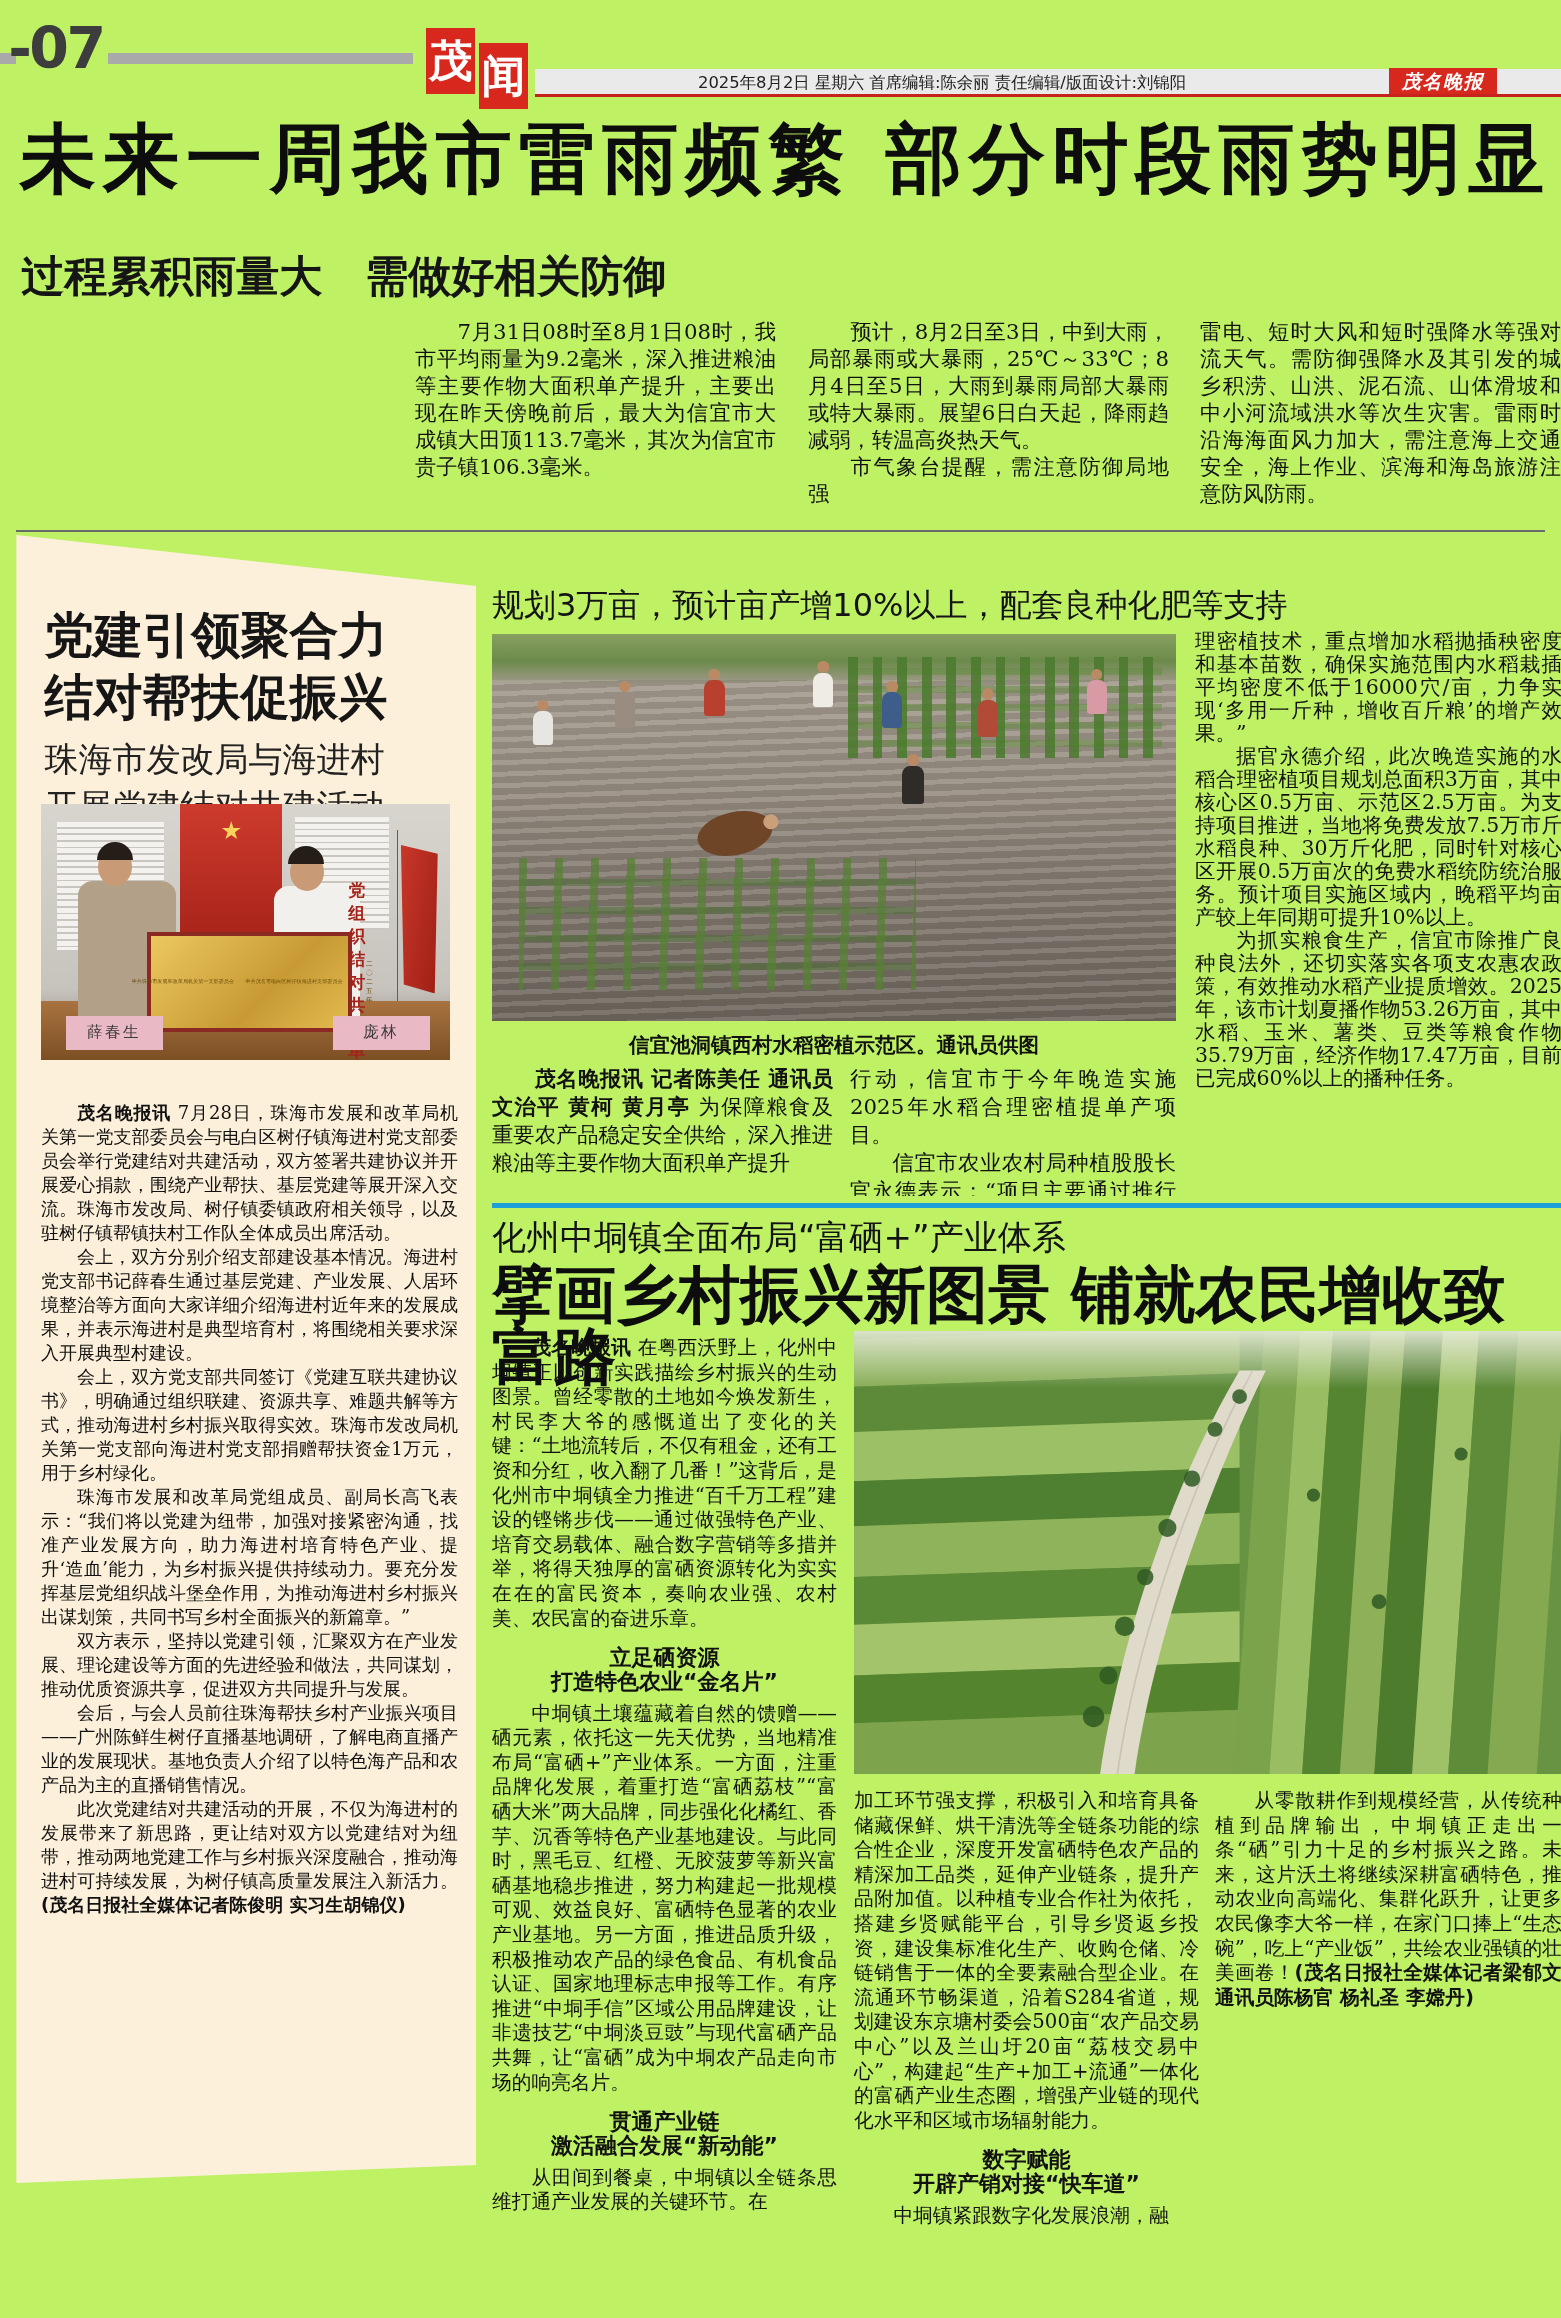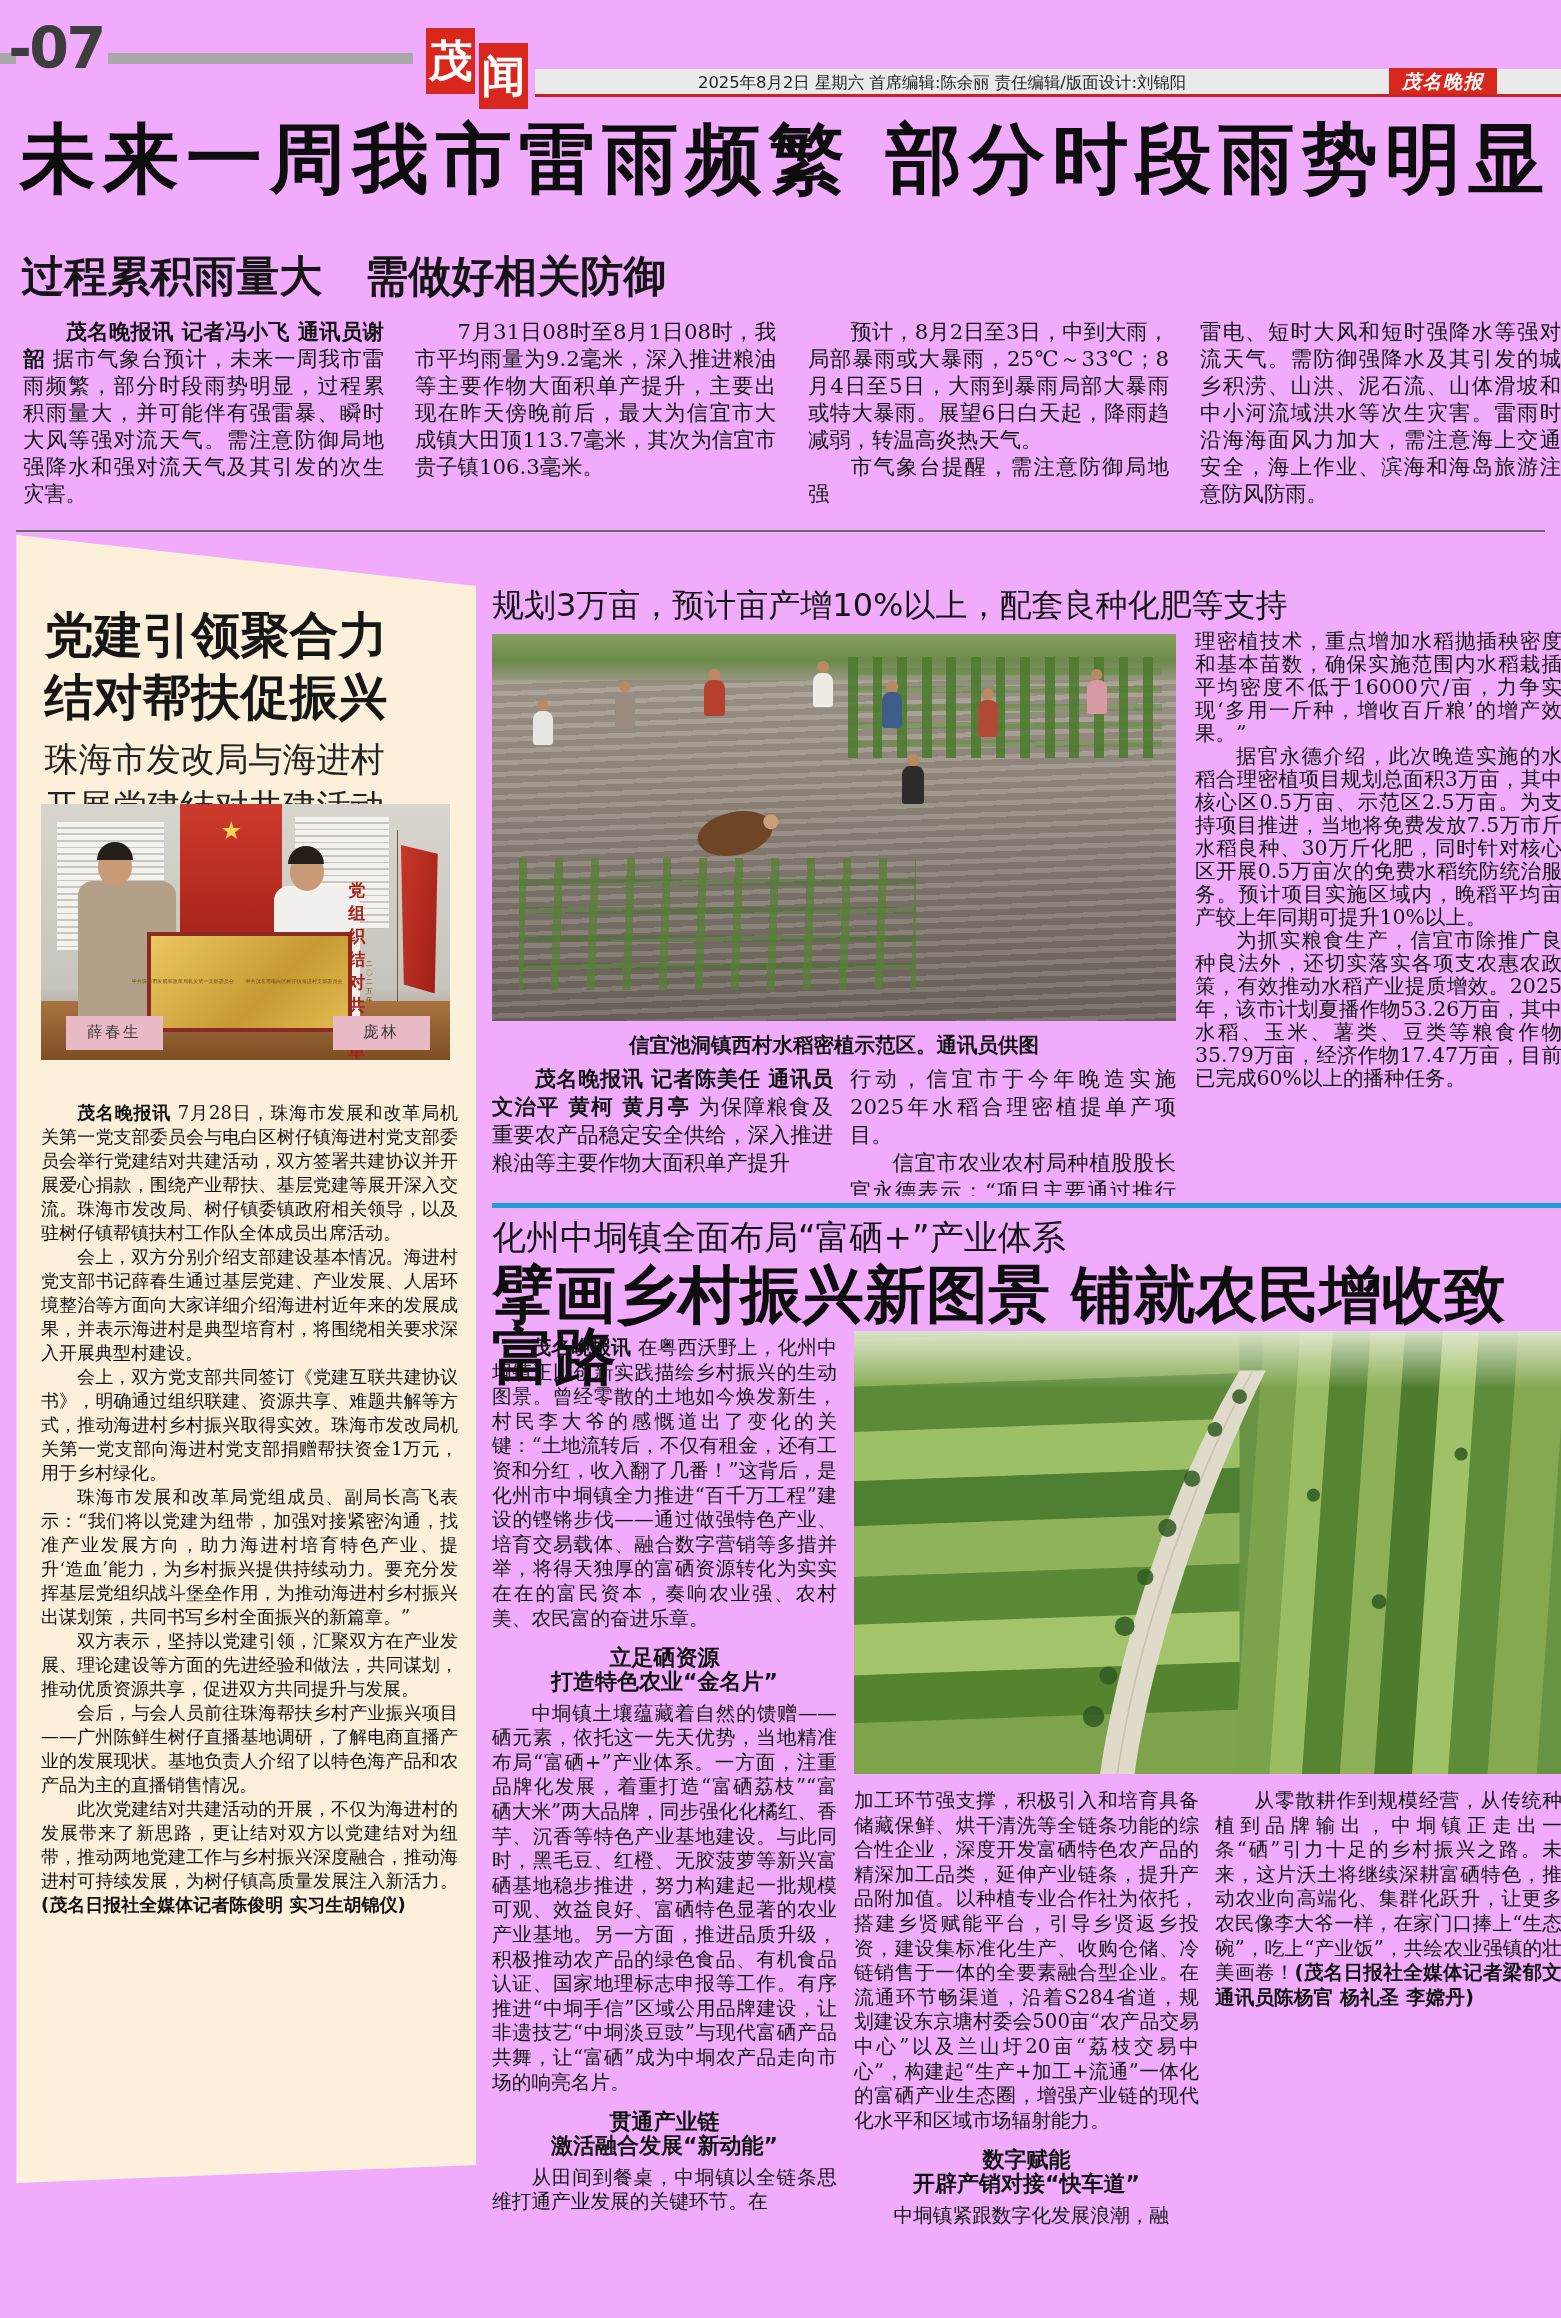--- a/index.html
+++ b/index.html
@@ -1,16 +1,16 @@
 <!DOCTYPE html>
 <html style="font-size:13px"><head>
 <meta charset="utf-8">
 <style>
   html,body{margin:0;padding:0;background:#fff;}
-  .page{position:relative;width:1562px;height:2319px;background:#f0abfc;overflow:hidden;
+  .page{position:relative;width:1562px;height:2319px;background:#bef264;overflow:hidden;
         font-family:"DejaVu Serif","Liberation Serif",serif;color:#111;}
   .abs{position:absolute;}
   .sans{font-family:"DejaVu Sans","Liberation Sans",sans-serif;}
   .jus{text-align:justify;text-justify:inter-ideograph;}
   p{margin:0;text-indent:2em;}
   p.noind{text-indent:0;}
   .lead{font-weight:700;font-family:"DejaVu Sans","Liberation Sans",sans-serif;}
   .tail{font-weight:700;font-family:"DejaVu Sans","Liberation Sans",sans-serif;}
 
   
@@ -118,24 +118,20 @@
   <div class="abs pgbar"></div>
   <div class="abs secbox secbox1">茂</div>
   <div class="abs secbox secbox2">闻</div>
   <div class="abs datebar"></div>
   <div class="abs dateline sans">2025年8月2日 星期六 首席编辑:陈余丽 责任编辑/版面设计:刘锦阳</div>
   <div class="abs masthead">茂名晚报</div>
   <div class="abs redline"></div>
 
   <div class="abs wx-headline sans">未来一周我市雷雨频繁 部分时段雨势明显</div>
   <div class="abs wx-subhead sans">过程累积雨量大　需做好相关防御</div>
-  <div class="abs wx-col wx-c1 jus">
-    <p><span class="lead">茂名晚报讯 记者冯小飞 通讯员谢韶</span>
-       <span>据市气象台预计，未来一周我市雷雨频繁，部分时段雨势明显，过程累积雨量大，并可能伴有强雷暴、瞬时大风等强对流天气。需注意防御局地强降水和强对流天气及其引发的次生灾害。</span></p>
-  </div>
   <div class="abs wx-col wx-c2 jus">
     <p>7月31日08时至8月1日08时，我市平均雨量为9.2毫米，深入推进粮油等主要作物大面积单产提升，主要出现在昨天傍晚前后，最大为信宜市大成镇大田顶113.7毫米，其次为信宜市贵子镇106.3毫米。</p>
   </div>
   <div class="abs wx-col wx-c3 jus">
     <p>预计，8月2日至3日，中到大雨，局部暴雨或大暴雨，25℃～33℃；8月4日至5日，大雨到暴雨局部大暴雨或特大暴雨。展望6日白天起，降雨趋减弱，转温高炎热天气。</p>
     <p>市气象台提醒，需注意防御局地强</p>
   </div>
   <div class="abs wx-col wx-c4 jus">
     <p class="noind">雷电、短时大风和短时强降水等强对流天气。需防御强降水及其引发的城乡积涝、山洪、泥石流、山体滑坡和中小河流域洪水等次生灾害。雷雨时沿海海面风力加大，需注意海上交通安全，海上作业、滨海和海岛旅游注意防风防雨。</p>
   </div>

